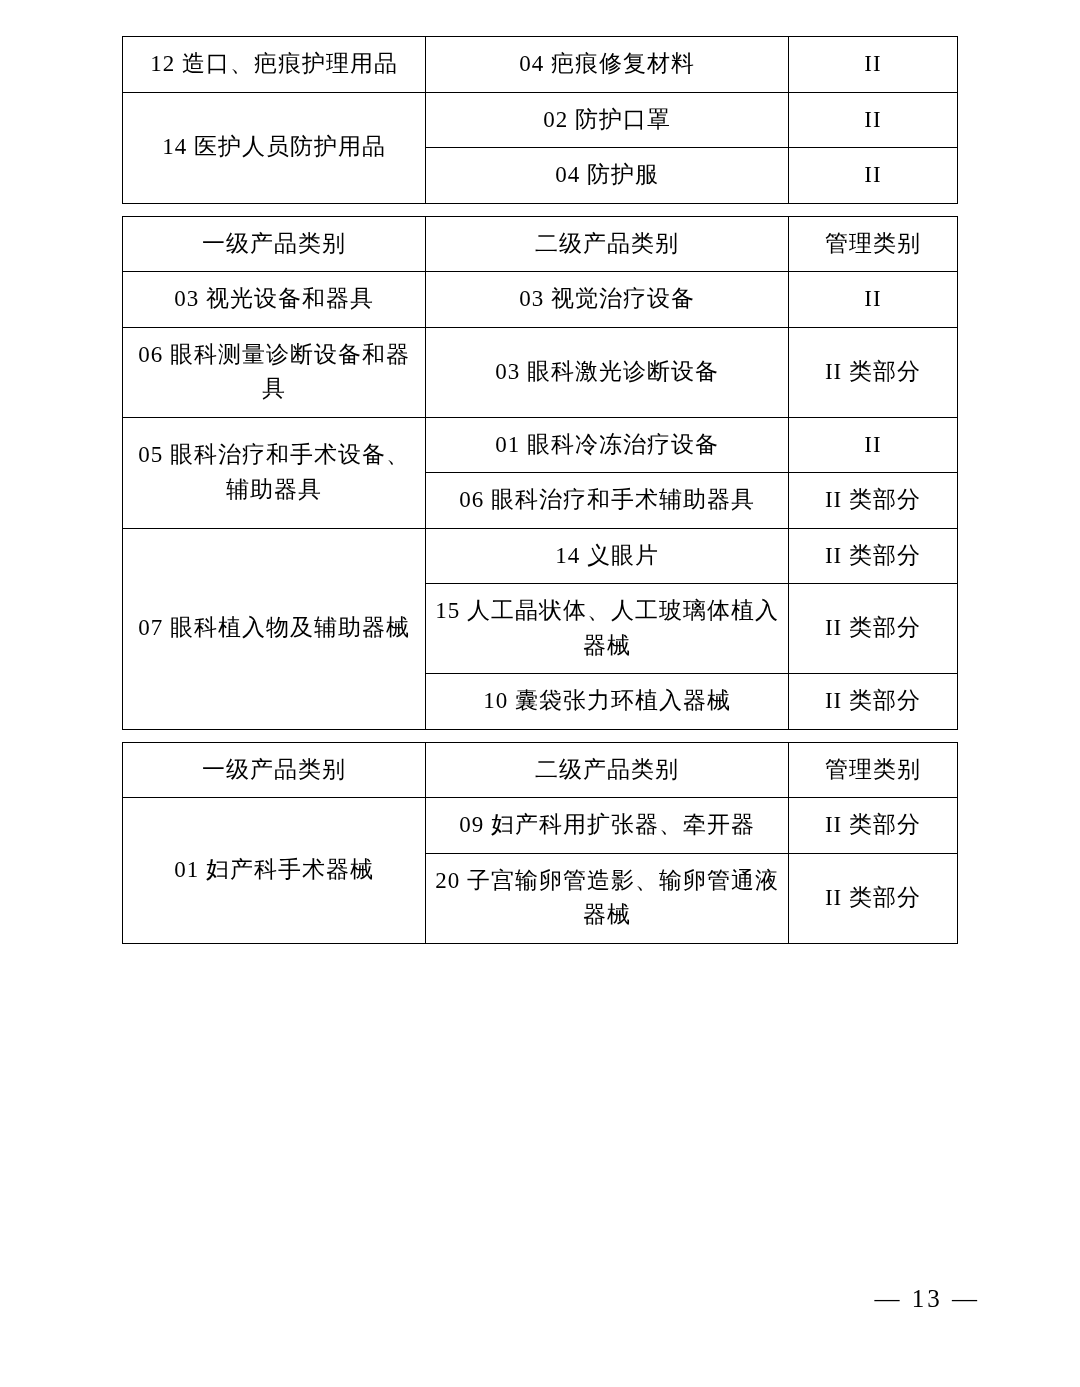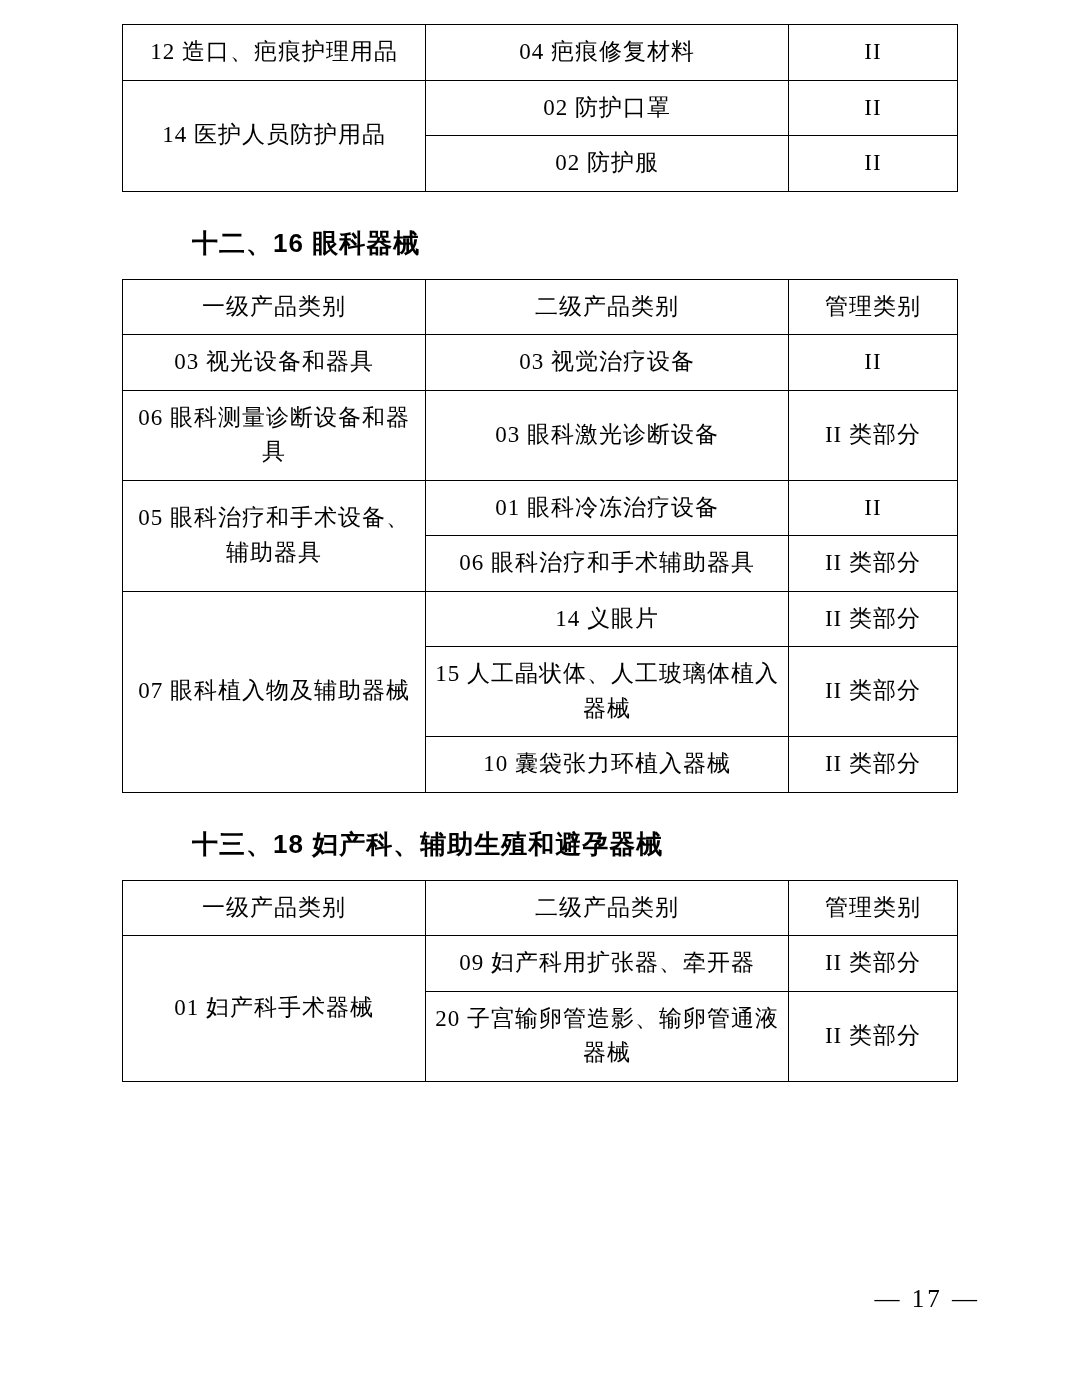--- a/index.html
+++ b/index.html
@@ -18,21 +18,21 @@
   .page {
     width: 1080px;
     height: 1387px;
     box-sizing: border-box;
     padding: 24px 96px 0 96px;
     position: relative;
   }
   table.doc-table {
     border-collapse: collapse;
     width: 796px;
-    margin: 0 auto;
+    margin: 12px auto;
     table-layout: fixed;
   }
   table.doc-table td {
     border: 1.5px solid #000000;
     text-align: center;
     vertical-align: middle;
     font-size: 23px;
     line-height: 1.5;
     padding: 10px 6px;
     letter-spacing: 1px;
@@ -71,27 +71,26 @@
         <td class="col-a" rowspan="1">12 造口、疤痕护理用品</td>
         <td class="col-b">04 疤痕修复材料</td>
         <td class="col-c">II</td>
       </tr>
       <tr>
         <td class="col-a" rowspan="2">14 医护人员防护用品</td>
         <td class="col-b">02 防护口罩</td>
         <td class="col-c">II</td>
       </tr>
       <tr>
-        <td class="col-b">02 防护服</td>
+        <td class="col-b">04 防护服</td>
         <td class="col-c">II</td>
       </tr>
     </tbody>
   </table>
 
-  <h2 class="section-title">十二、16 眼科器械</h2>
 
   <table class="doc-table">
     <tbody>
       <tr class="hdr">
         <td class="col-a">一级产品类别</td>
         <td class="col-b">二级产品类别</td>
         <td class="col-c">管理类别</td>
       </tr>
       <tr>
         <td class="col-a" rowspan="1">03 视光设备和器具</td>
@@ -121,36 +120,35 @@
         <td class="col-b">15 人工晶状体、人工玻璃体植入器械</td>
         <td class="col-c">II 类部分</td>
       </tr>
       <tr>
         <td class="col-b">10 囊袋张力环植入器械</td>
         <td class="col-c">II 类部分</td>
       </tr>
     </tbody>
   </table>
 
-  <h2 class="section-title">十三、18 妇产科、辅助生殖和避孕器械</h2>
 
   <table class="doc-table">
     <tbody>
       <tr class="hdr">
         <td class="col-a">一级产品类别</td>
         <td class="col-b">二级产品类别</td>
         <td class="col-c">管理类别</td>
       </tr>
       <tr>
         <td class="col-a" rowspan="2">01 妇产科手术器械</td>
         <td class="col-b">09 妇产科用扩张器、牵开器</td>
         <td class="col-c">II 类部分</td>
       </tr>
       <tr>
         <td class="col-b">20 子宫输卵管造影、输卵管通液器械</td>
         <td class="col-c">II 类部分</td>
       </tr>
     </tbody>
   </table>
 
-  <div class="footer">— 17 —</div>
+  <div class="footer">— 13 —</div>
 
 </div>
 
 </body></html>

